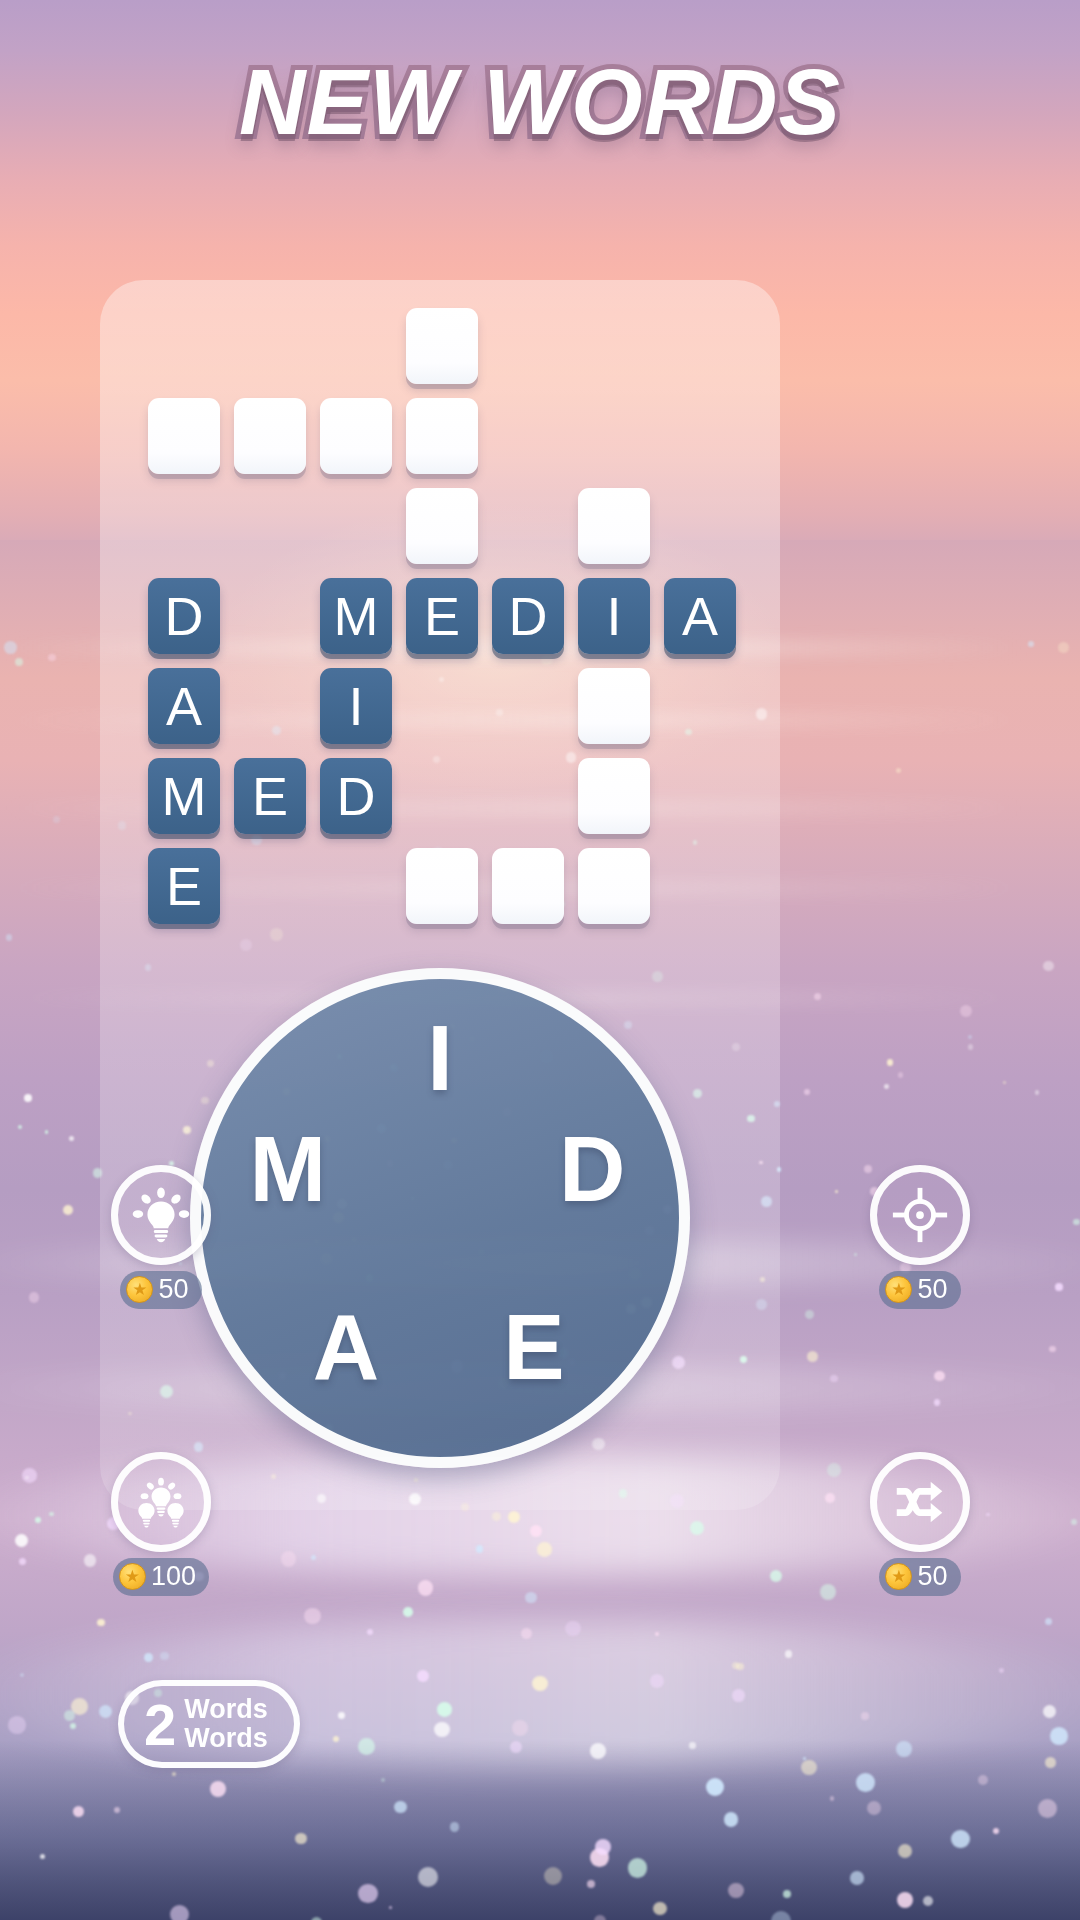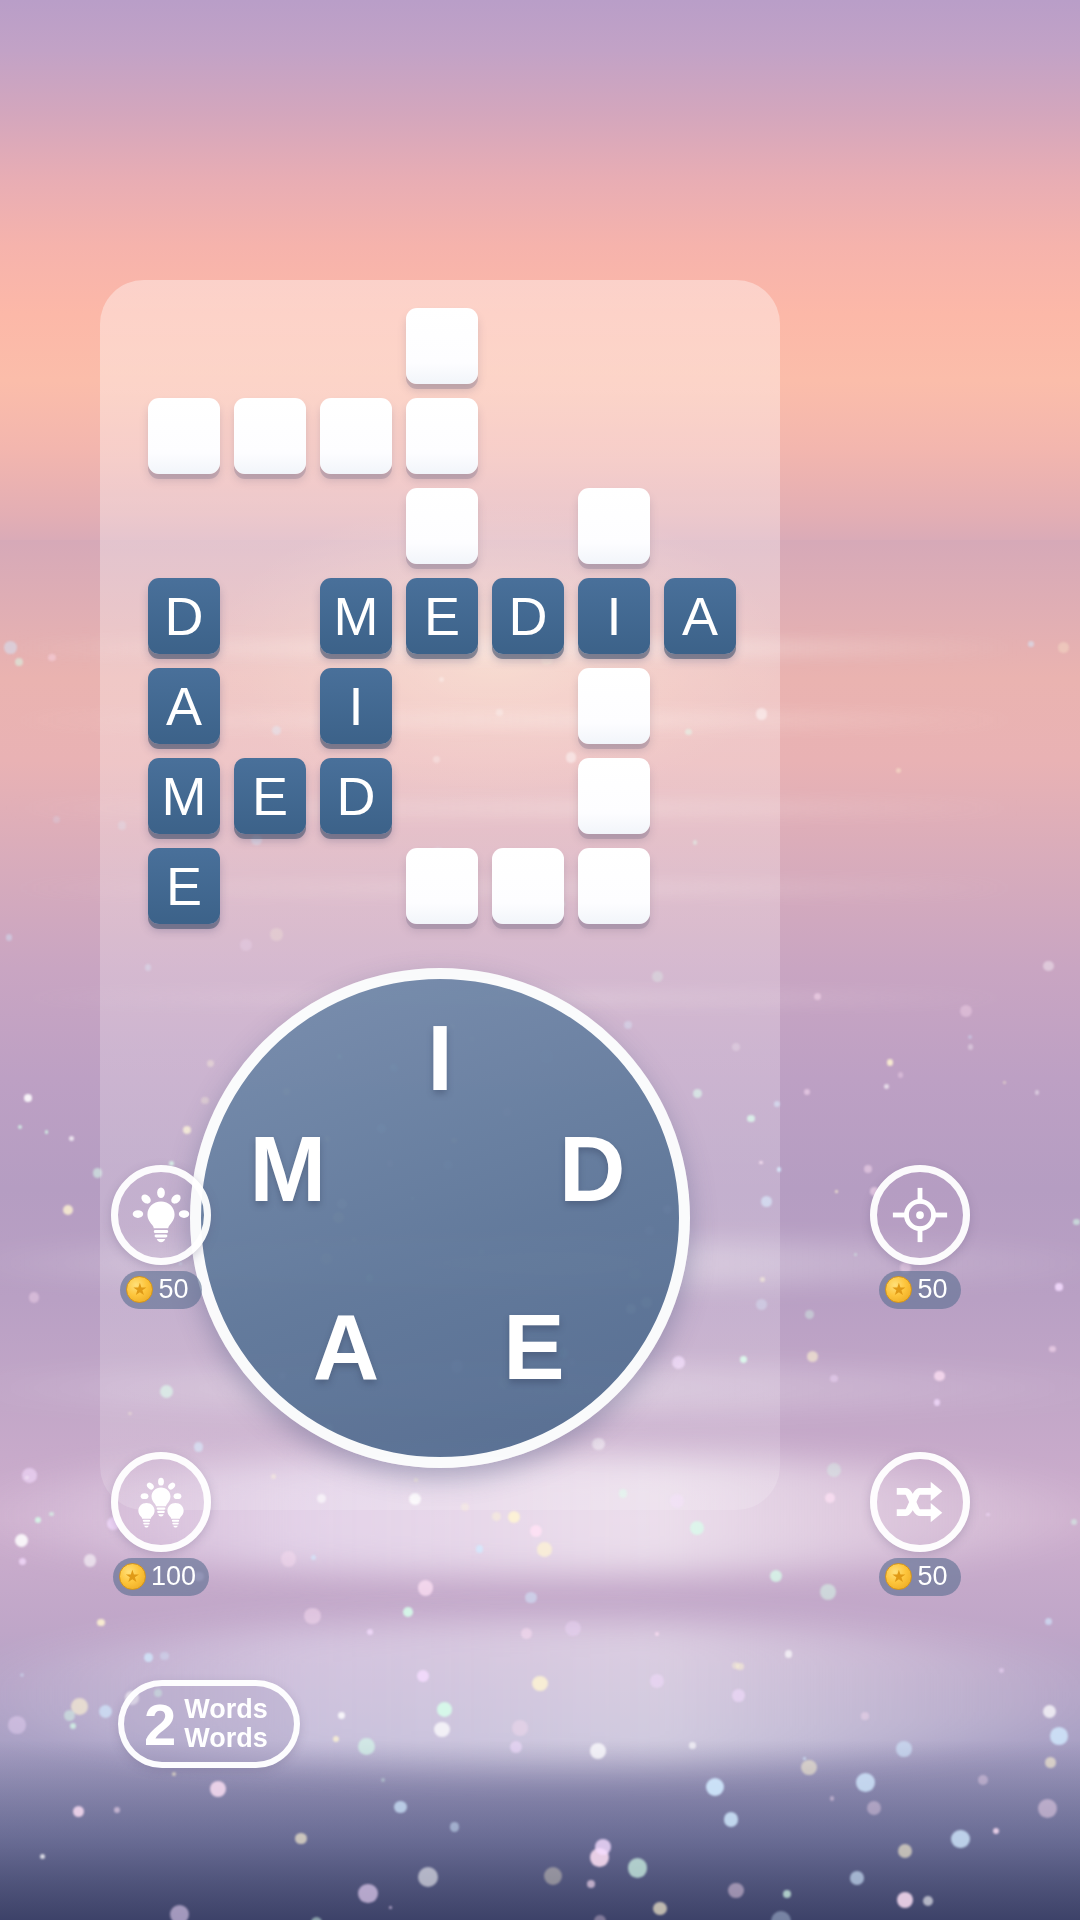--- a/index.html
+++ b/index.html
@@ -411,20 +411,21 @@
     <div class="spark" style="width: 8.48814px; height: 8.48814px; left: 623.963px; top: 1020.58px; background: rgba(210, 235, 255, 0.39);"></div>
     <div class="spark" style="width: 12.6629px; height: 12.6629px; left: 431.736px; top: 847.031px; background: rgba(210, 235, 255, 0.22);"></div>
     <div class="spark" style="width: 5.1115px; height: 5.1115px; left: 439.059px; top: 677.273px; background: rgba(255, 255, 255, 0.35);"></div>
     <div class="spark" style="width: 9.33171px; height: 9.33171px; left: 271.732px; top: 726.152px; background: rgba(210, 235, 255, 0.408);"></div>
     <div class="spark" style="width: 4.91703px; height: 4.91703px; left: 967.555px; top: 1034.53px; background: rgba(210, 235, 255, 0.404);"></div>
     <div class="spark" style="width: 6.20961px; height: 6.20961px; left: 152.221px; top: 770.521px; background: rgba(255, 245, 210, 0.44);"></div>
     <div class="spark" style="width: 6.56761px; height: 6.56761px; left: 496.453px; top: 709.44px; background: rgba(255, 255, 255, 0.294);"></div>
   </div>
 
 <div class="headline">
+  <span class="l2">NEW WORDS</span>
 </div>
 
 <div class="panel"></div>
 
 <div class="grid" id="grid">
     <div class="tile empty" style="left: 258px; top: 0px;"></div>
     <div class="tile empty" style="left: 0px; top: 90px;"></div>
     <div class="tile empty" style="left: 86px; top: 90px;"></div>
     <div class="tile empty" style="left: 172px; top: 90px;"></div>
     <div class="tile empty" style="left: 258px; top: 90px;"></div>

